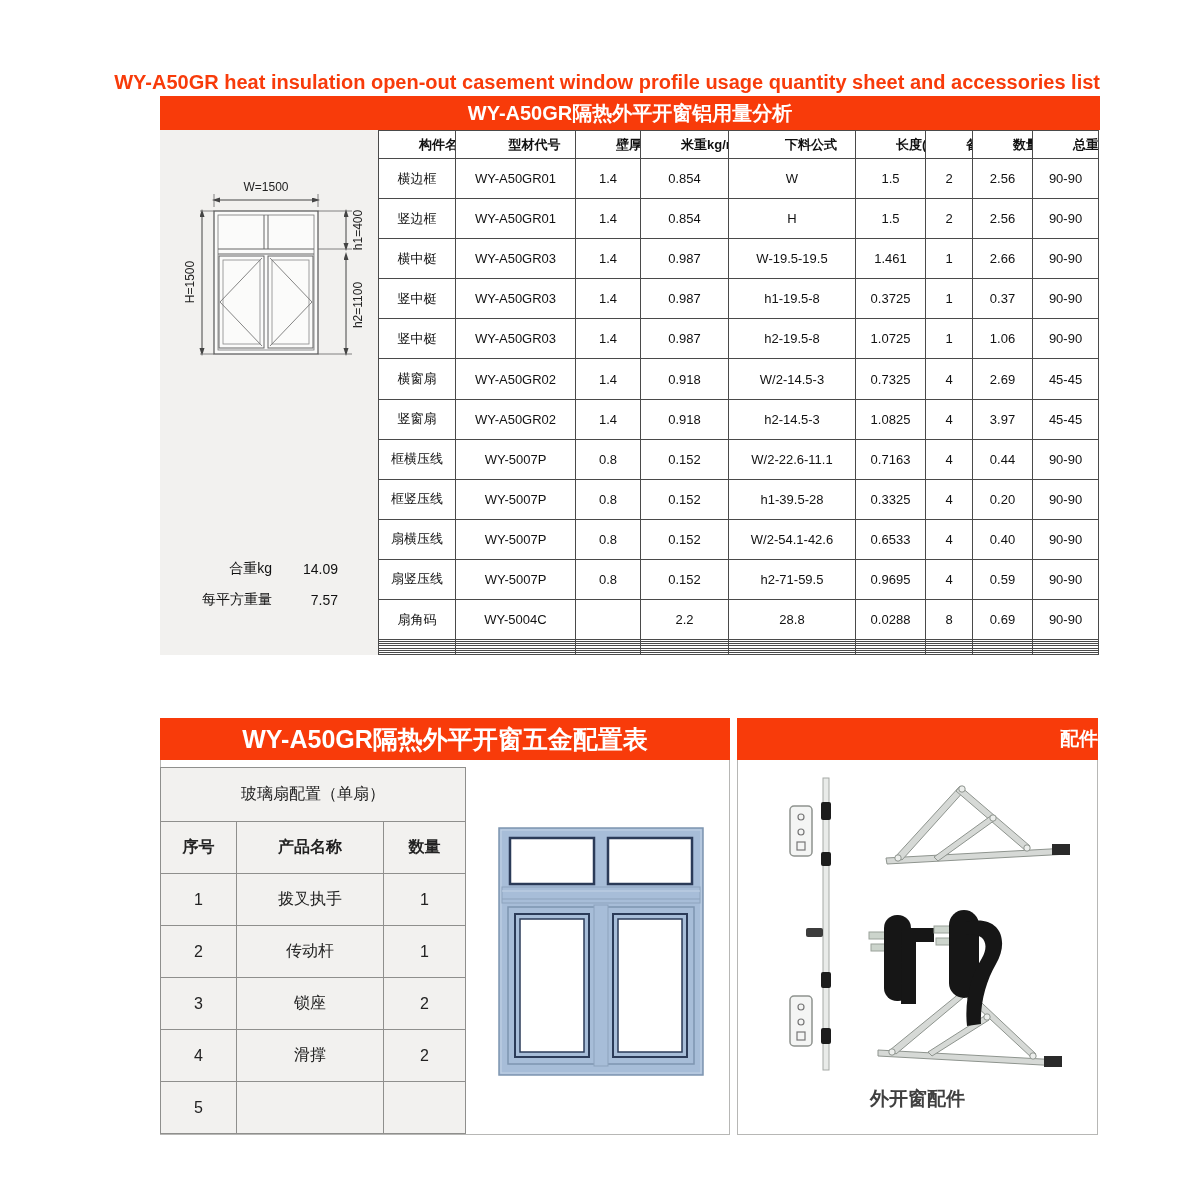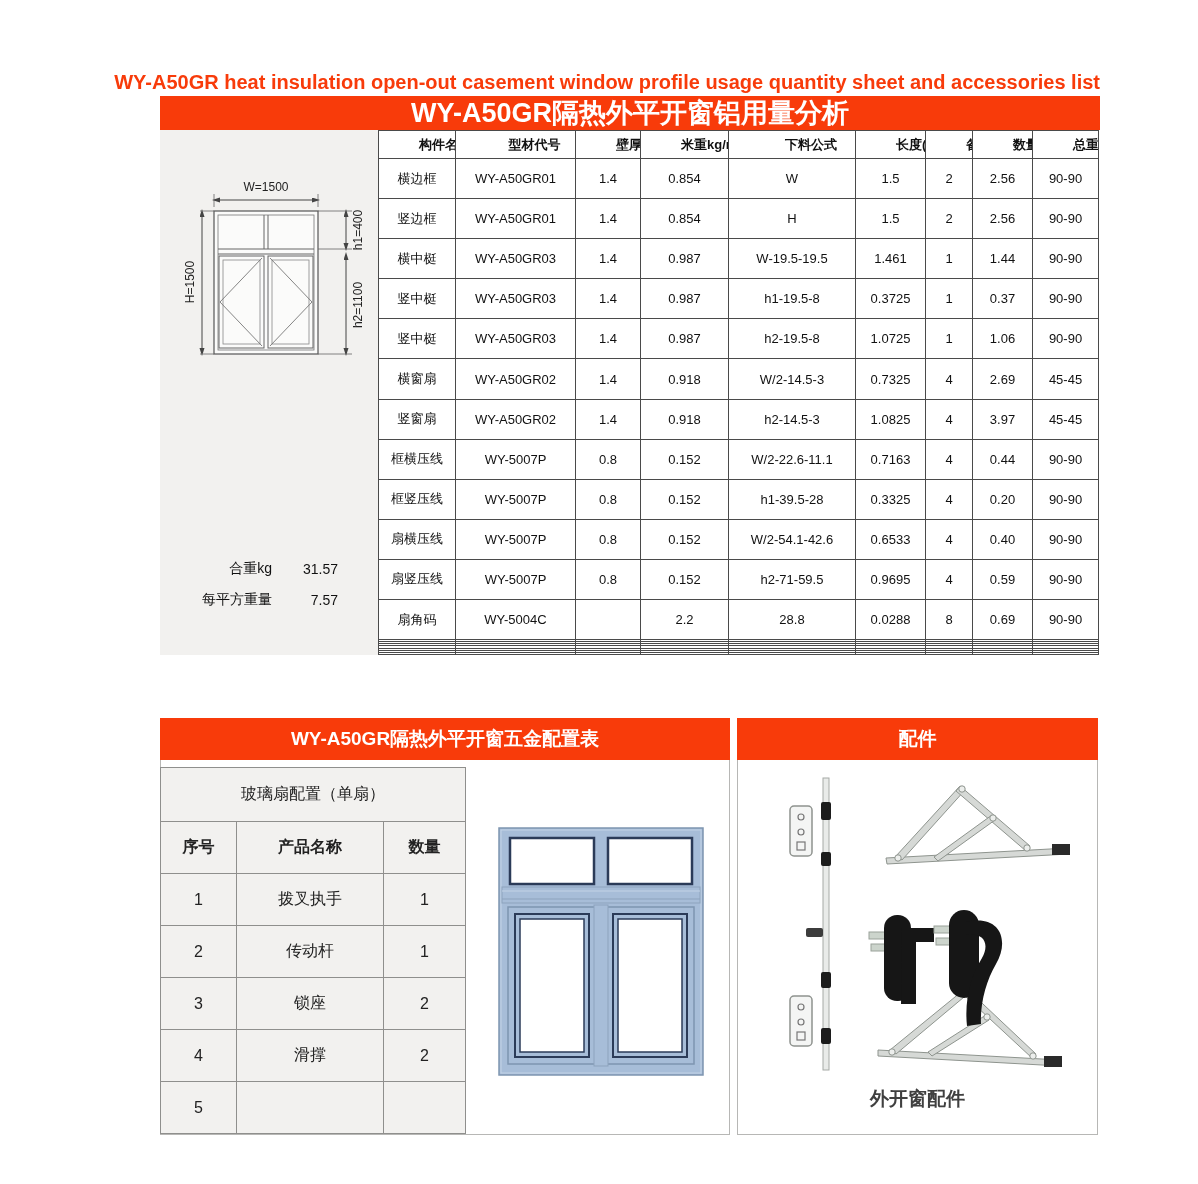--- a/index.html
+++ b/index.html
@@ -13,23 +13,23 @@
     color:#151515; letter-spacing:1px; white-space:nowrap;
   }
   .page-subtitle {
     position:absolute; top:55px; right:98px; font-size:20px; font-weight:700;
     color:#f83b0a; white-space:nowrap;margin-top:16px;
   }
   .bar {
     position:absolute; background:#f83b0a; color:#ffffff; font-weight:700;
     text-align:center; white-space:nowrap;
   }
-  .s1-bar { left:160px; top:96px; width:940px; height:34px; line-height:34px; font-size:27px; }
-  .s2-left-bar { left:160px; top:718px; width:570px; height:42px; line-height:42px; font-size:19px; }
-  .s2-right-bar { left:737px; top:718px; width:361px; height:42px; line-height:42px; font-size:19px; }
+  .s1-bar { left:160px; top:96px; width:940px; height:34px; line-height:34px; font-size:20px; }
+  .s2-left-bar { left:160px; top:718px; width:570px; height:42px; line-height:42px; font-size:25px; }
+  .s2-right-bar { left:737px; top:718px; width:361px; height:42px; line-height:42px; font-size:19px;text-align:right; }
 
   .diagram-panel {
     position:absolute; left:160px; top:130px; width:218px; height:525px; background:#f2f1ef;
   }
   .diagram-svg { position:absolute; left:0; top:20px; width:218px; height:300px; }
   svg text { font-family:"Liberation Sans","DejaVu Sans",sans-serif; }
 
   .summary { position:absolute; left:0; top:430px; width:178px; font-size:14px; color:#111; }
   .summary-row { display:flex; align-items:center; margin-bottom:13px; }
   .summary-label { flex:1; text-align:right; }
@@ -124,21 +124,21 @@
       <text transform="translate(202,80) rotate(-90)" text-anchor="middle" font-size="12" fill="#222">h1=400</text>
 
       <line x1="158" y1="204" x2="192" y2="204" stroke="#666" stroke-width="0.8"></line>
       <line x1="186" y1="106" x2="186" y2="202" stroke="#444" stroke-width="1" marker-start="url(#arrb)" marker-end="url(#arr)"></line>
       <text transform="translate(202,155) rotate(-90)" text-anchor="middle" font-size="12" fill="#222">h2=1100</text>
     </svg>
 
     <div class="summary">
       <div class="summary-row">
         <span class="summary-label">合重kg</span>
-        <span class="summary-value">31.57</span>
+        <span class="summary-value">14.09</span>
       </div>
       <div class="summary-row">
         <span class="summary-label">每平方重量</span>
         <span class="summary-value">7.57</span>
       </div>
     </div>
   </div>
 
   <table class="main-table">
     <colgroup>
@@ -189,21 +189,21 @@
           <td>90-90</td>
         </tr>
         <tr>
           <td>横中梃</td>
           <td>WY-A50GR03</td>
           <td>1.4</td>
           <td>0.987</td>
           <td>W-19.5-19.5</td>
           <td>1.461</td>
           <td>1</td>
-          <td>1.44</td>
+          <td>2.66</td>
           <td>90-90</td>
         </tr>
         <tr>
           <td>竖中梃</td>
           <td>WY-A50GR03</td>
           <td>1.4</td>
           <td>0.987</td>
           <td>h1-19.5-8</td>
           <td>0.3725</td>
           <td>1</td>

